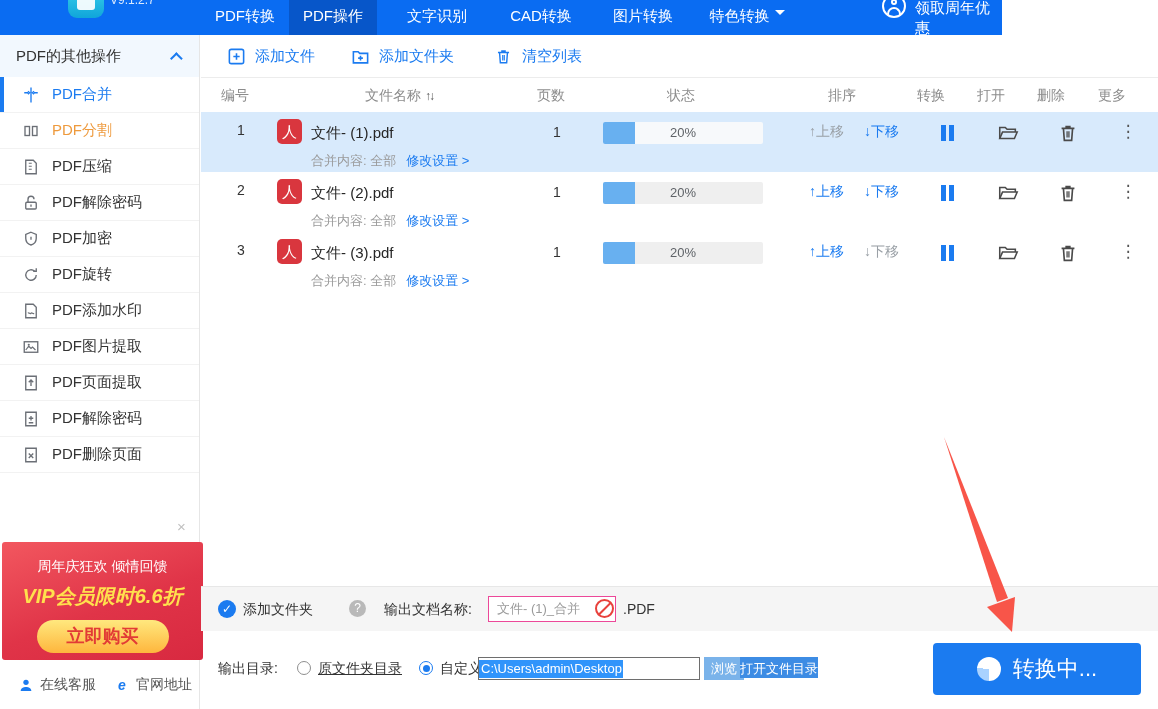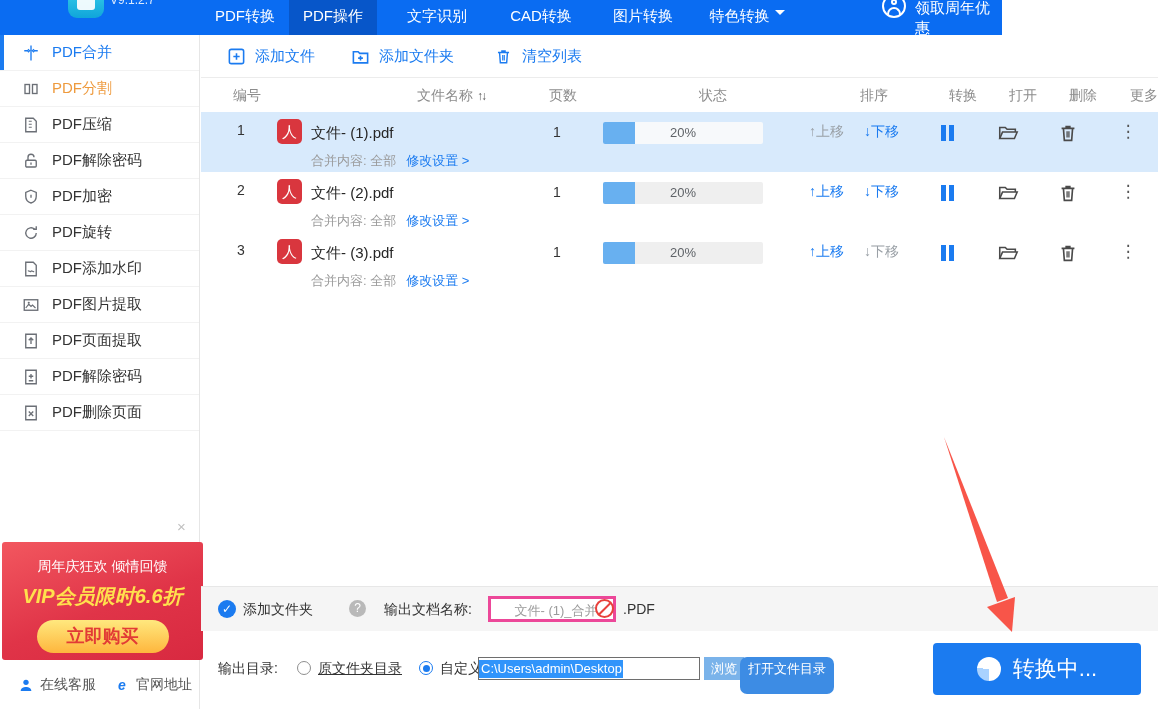--- a/index.html
+++ b/index.html
@@ -49,21 +49,21 @@
   .e-ico { width:16px; height:16px; border-radius:50%; color:#1b7bf0; font-weight:bold; font-style:italic; font-size:14px; line-height:16px; text-align:center; margin-right:6px; }
 
   
   .toolbar { position:absolute; left:201px; top:35px; width:957px; height:43px; display:flex; align-items:center; border-bottom:1px solid #ececec; background:#fff; }
   .tbtn { display:flex; align-items:center; color:#1b7bf0; font-size:15px; margin-left:26px; cursor:pointer; }
   .tbtn .ic { width:19px; height:19px; margin-right:9px; color:#1b7bf0; }
   .tbtn .ic svg { width:19px; height:19px; }
 
   
   .thead { position:absolute; left:201px; top:78px; width:957px; height:34px; font-size:14px; color:#8c8c8c; }
-  .th { position:absolute; top:0; height:34px; line-height:34px; text-align:right; }
+  .th { position:absolute; top:0; height:34px; line-height:34px; text-align:left; }
   .sorticon { color:#555; font-size:12px; letter-spacing:-2px; margin-left:4px; }
   .row { position:absolute; left:201px; width:957px; height:60px; background:#fff; }
   .row.hl { background:#d8eafc; }
   .c-num { position:absolute; left:20px; top:10px; width:40px; text-align:center; font-size:14px; color:#333; }
   .pdf-ico { position:absolute; left:76px; top:7px; width:25px; height:25px; border-radius:5px; background:#d9363e; color:#fff; font-size:15px; text-align:center; line-height:25px; }
   .c-name { position:absolute; left:110px; top:12px; font-size:15px; color:#262626; }
   .c-sub { position:absolute; left:110px; top:40px; font-size:13px; color:#9a9a9a; }
   .c-sub a { color:#1b7bf0; margin-left:10px; cursor:pointer; text-decoration:none; }
   .c-pages { position:absolute; left:336px; top:12px; width:40px; text-align:center; font-size:14px; color:#333; }
   .c-bar { position:absolute; left:402px; top:10px; width:160px; height:22px; background:#efefef; border-radius:2px; overflow:hidden; }
@@ -81,37 +81,37 @@
   .c-act svg { width:22px; height:22px; }
   .c-open { left:796px; } .c-del { left:856px; }
   .c-more { position:absolute; left:917px; top:9px; width:20px; text-align:center; font-size:17px; color:#555; letter-spacing:0; cursor:pointer; }
 
   
   .strip { position:absolute; left:201px; top:586px; width:957px; height:45px; background:#f5f5f5; border-top:1px solid #e7e7e7; }
   .chk { position:absolute; left:17px; top:13px; width:18px; height:18px; border-radius:50%; background:#1b7bf0; color:#fff; font-size:12px; text-align:center; line-height:18px; cursor:pointer; }
   .unify-lab { position:absolute; left:42px; top:14px; font-size:14px; color:#333; }
   .qmark { position:absolute; left:148px; top:13px; width:17px; height:17px; border-radius:50%; background:#b9b9b9; color:#fff; font-size:12px; text-align:center; line-height:17px; cursor:pointer; }
   .outname-lab { position:absolute; left:183px; top:14px; font-size:14px; color:#333; }
-  .outname-box { position:absolute; left:287px; top:9px; width:128px; height:26px; background:#fff; border:3px solid #ec4899; font-size:13px; color:#9b9b9b; line-height:24px; padding-left:8px;text-align:center; }
+  .outname-box { position:absolute; left:287px; top:9px; width:128px; height:26px; background:#fff; border:1px solid #ec4899; font-size:13px; color:#9b9b9b; line-height:24px; padding-left:8px; }
   .noicon { position:absolute; left:394px; top:12px; width:19px; height:19px; border:2px solid #e8413c; border-radius:50%; }
   .noicon::after { content:""; position:absolute; left:-1px; top:6.5px; width:17px; height:2px; background:#e8413c; transform:rotate(-45deg); }
   .ext-lab { position:absolute; left:422px; top:14px; font-size:14px; color:#333; }
 
   
   .outrow { position:absolute; left:201px; top:645px; width:957px; height:45px; font-size:14px; color:#333; }
   .od-lab { position:absolute; left:17px; top:15px; }
   .radio { position:absolute; top:16px; width:14px; height:14px; border:1px solid #8f8f8f; border-radius:50%; background:#fff; cursor:pointer; }
   .radio.sel { border-color:#1b7bf0; }
   .radio.sel::after { content:""; position:absolute; left:2.5px; top:2.5px; width:7px; height:7px; border-radius:50%; background:#1b7bf0; }
   .r1 { left:96px; } .r2 { left:218px; }
   .rlab1 { position:absolute; left:117px; top:15px;text-decoration:underline; } .rlab2 { position:absolute; left:239px; top:15px; }
   .pathbox { position:absolute; left:277px; top:12px; width:222px; height:23px; background:#fff; border:1px solid #6e6e6e; font-size:13px; line-height:21px; overflow:hidden; white-space:nowrap; cursor:text; }
   .pathbox .sel { background:#3094fb; color:#fff; padding:1px 1px 2px 2px; }
   .btn-browse { position:absolute; left:503px; top:12px; height:23px; padding:0 7px; background:#7ab3ea; color:#fff; font-size:13px; line-height:23px; cursor:pointer; }
-  .btn-opendir { position:absolute; left:539px; top:12px; height:37px; padding:0 8px; background:#3d8ce4; color:#fff; font-size:13px; line-height:23px; cursor:pointer;border-radius:7px; }
+  .btn-opendir { position:absolute; left:539px; top:12px; height:21px; padding:0 0; background:#3d8ce4; color:#fff; font-size:13px; line-height:23px; cursor:pointer; }
 
   
   .convert { position:absolute; left:933px; top:643px; width:208px; height:52px; background:#1b7bf0; border-radius:4px;
              display:flex; align-items:center; justify-content:center; color:#fff; font-size:22px; cursor:pointer; }
   .spinner { width:24px; height:24px; border-radius:50%; margin-right:12px;
              background:conic-gradient(from 180deg,#a9d2ff 0 95deg,#ffffff 95deg 360deg); }
 
   
   .arrow-svg { position:absolute; left:0; top:0; width:1158px; height:709px; pointer-events:none; }
 </style>
@@ -201,20 +201,24 @@
   <div class="tab" style="left:704px;width:86px;"><span>特色转换</span><span class="caret-down"></span></div>
   <div class="gift-circle">
       <em></em>
       <b></b>
     </div>
   <div class="promo-link">领取周年优惠</div>
   <div class="vip-pill">VIP 充值</div>
 </div>
 
 <div class="sidebar">
+  <div class="sb-head">
+    <span>PDF的其他操作</span>
+    <span class="chev"></span>
+  </div>
   <div class="sb-item active">
     <span class="ic">
         <svg viewBox="0 0 24 24">
           <use href="#sym-merge"></use>
         </svg>
       </span>
     <span>PDF合并</span>
     </div>
   <div class="sb-item orange">
     <span class="ic">

